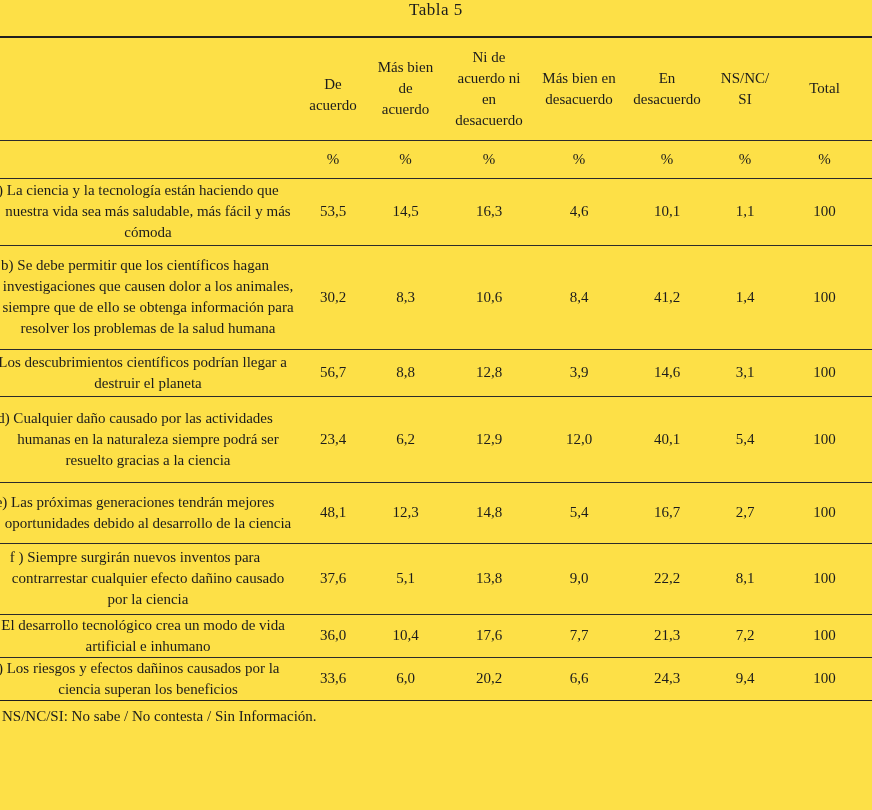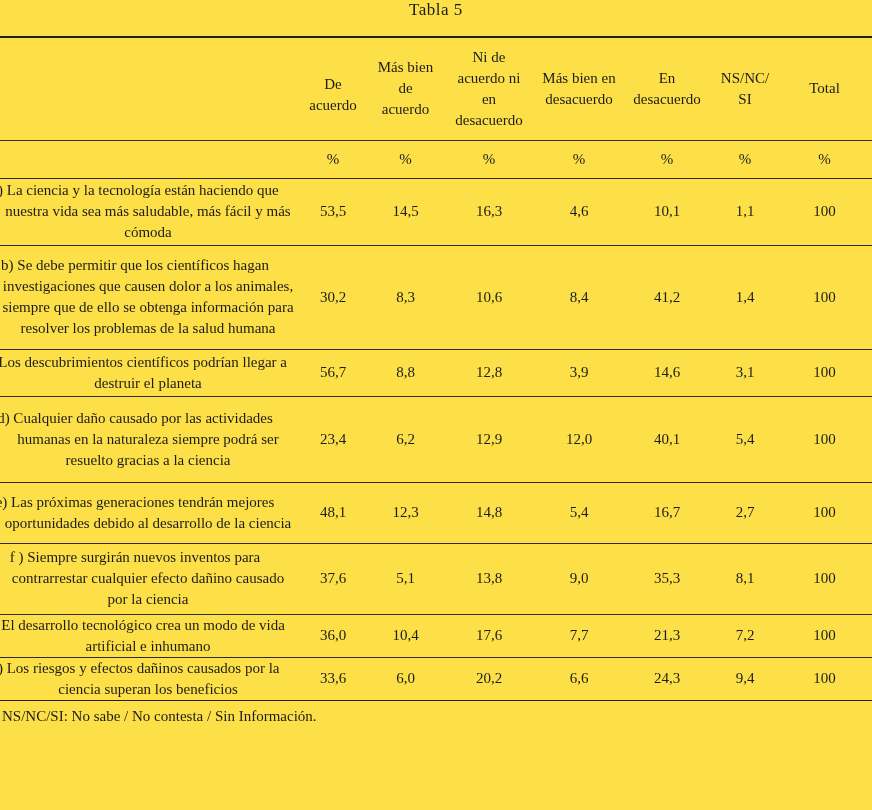--- a/index.html
+++ b/index.html
@@ -186,21 +186,21 @@
         <td>16,7</td>
         <td>2,7</td>
         <td>100</td>
       </tr>
       <tr class="rh-71 sep">
         <td class="stmt">f ) Siempre surgirán nuevos inventos para contrarrestar cualquier efecto dañino causado por la ciencia</td>
         <td>37,6</td>
         <td>5,1</td>
         <td>13,8</td>
         <td>9,0</td>
-        <td>35,3</td>
+        <td>22,2</td>
         <td>8,1</td>
         <td>100</td>
       </tr>
       <tr class="rh-41 sep">
         <td class="stmt">g) El desarrollo tecnológico crea un modo de vida artificial e inhumano</td>
         <td>36,0</td>
         <td>10,4</td>
         <td>17,6</td>
         <td>7,7</td>
         <td>21,3</td>

